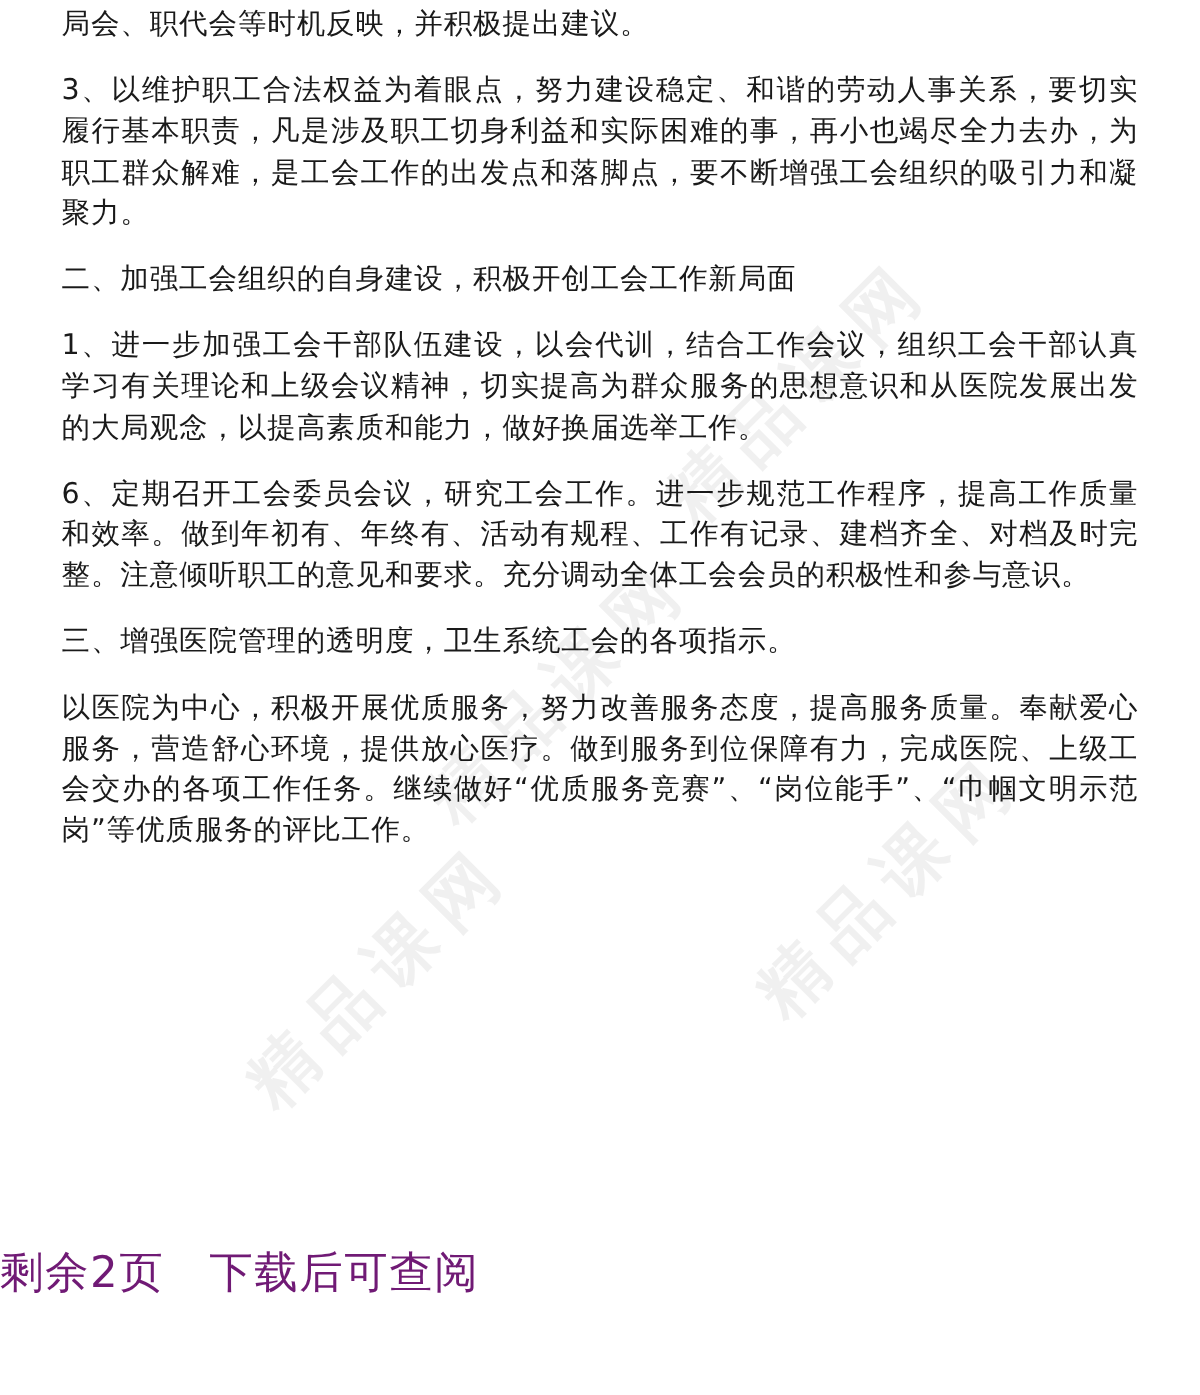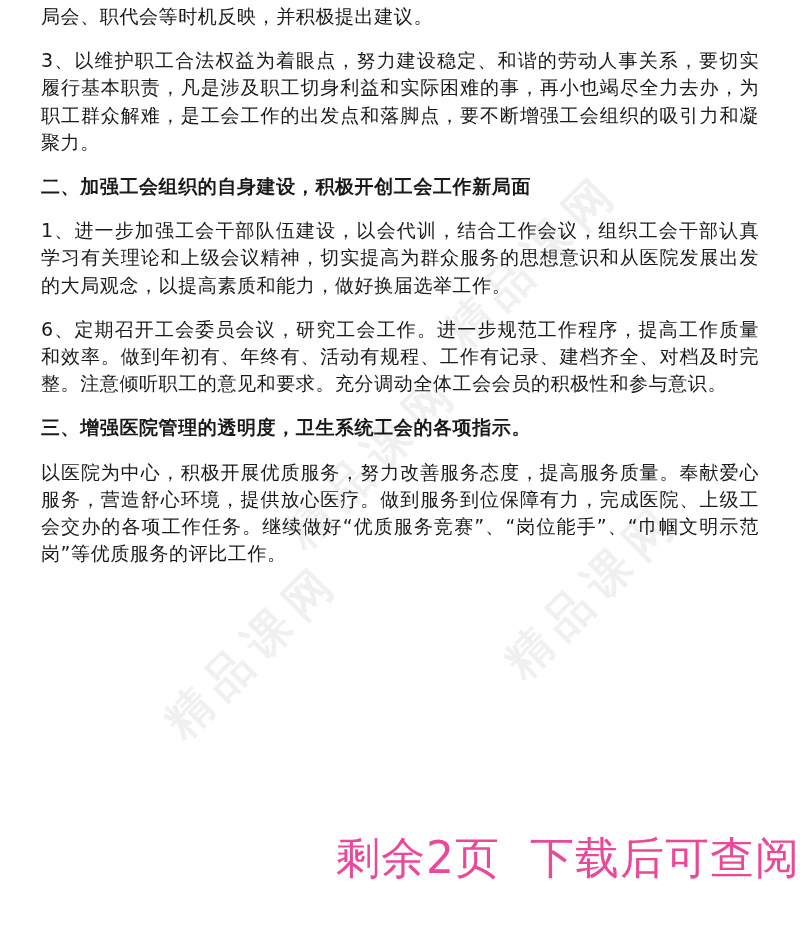--- a/index.html
+++ b/index.html
@@ -25,40 +25,40 @@
       padding: 0 24px;
       font-size: 19px;
       line-height: 27.2px;
       letter-spacing: 0.6px;
       text-align: justify;
     }
     .content p {
       margin: 17px;
     }
     .content p.heading {
-      font-weight: bold;
+      font-weight: normal;
     }
     .watermark {
       position: absolute;
       color: rgba(0,0,0,0.06);
       font-size: 46px;
       font-weight: bold;
       transform: rotate(-45deg);
       white-space: nowrap;
       pointer-events: none;
       letter-spacing: 10px;
     }
     .remain {
       position: absolute;
       left: 0;
       top: 829px;
       width: 800px;
-      text-align: right;
-      font-size: 44px;
-      color: #ec4899;
+      text-align: left;
+      font-size: 29px;
+      color: #701a75;
       letter-spacing: 1px;
     }
     .remain span.gap {
       display: inline-block;
       width: 30px;
     }
   </style>
 </head>
 <body>
 

